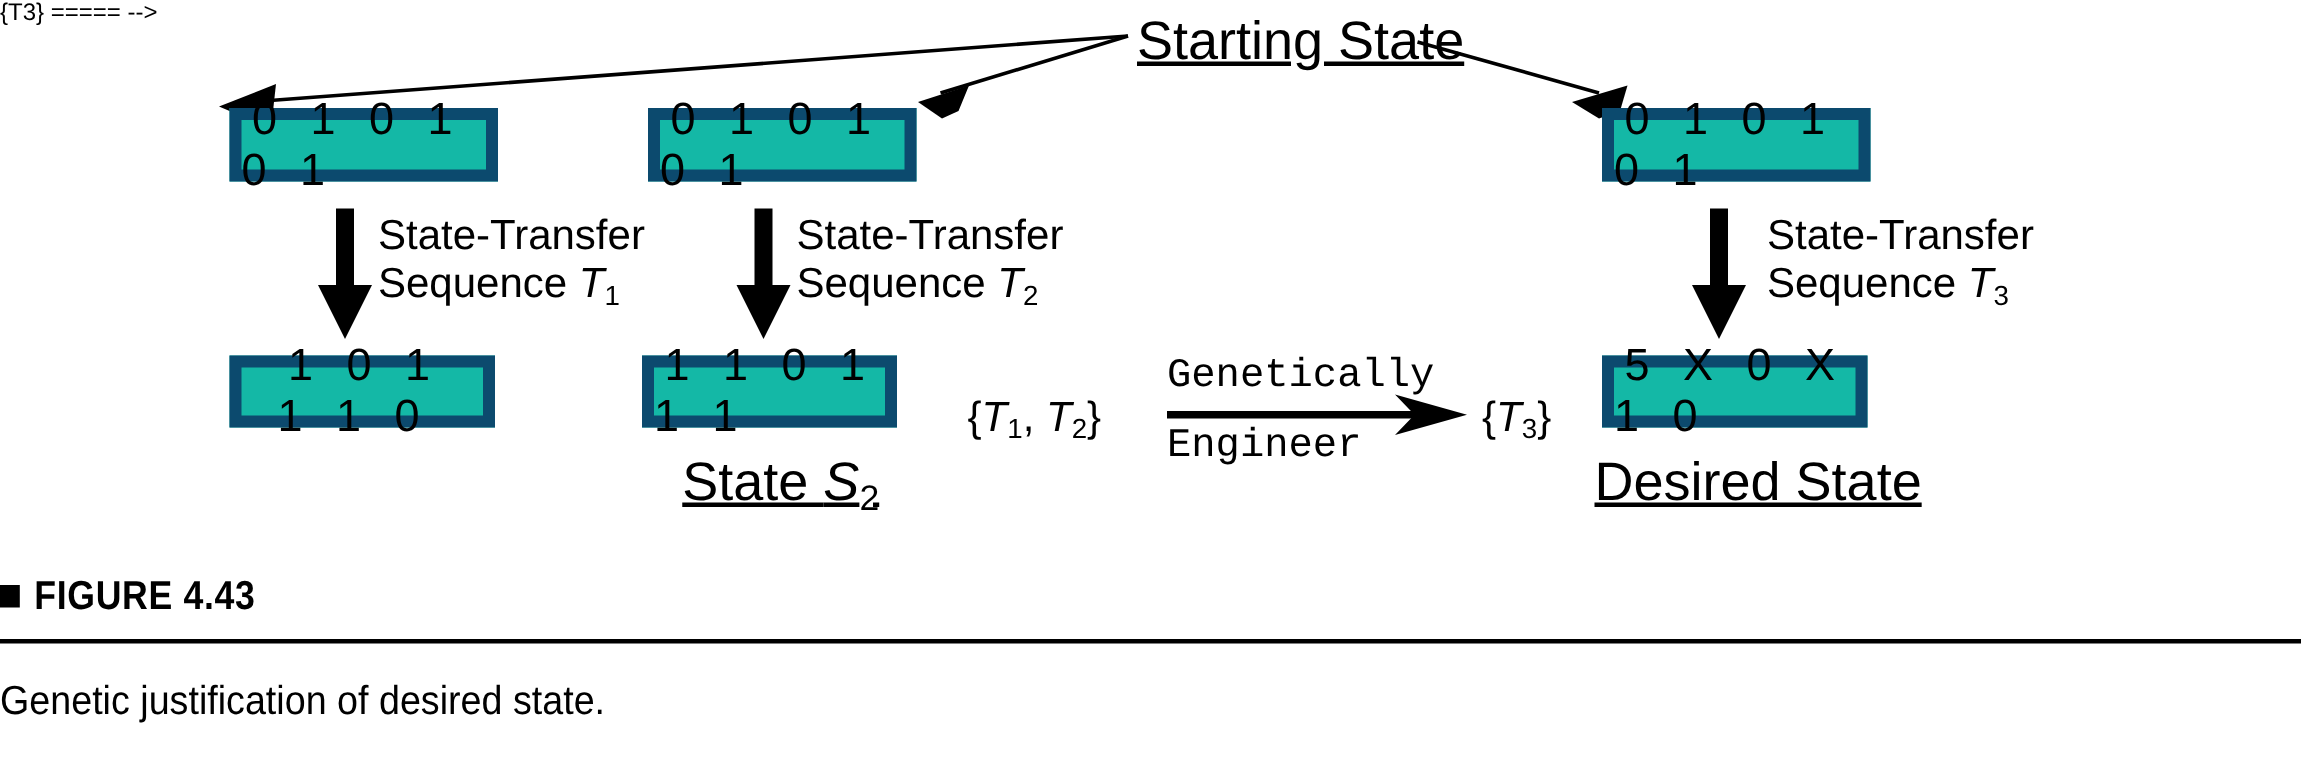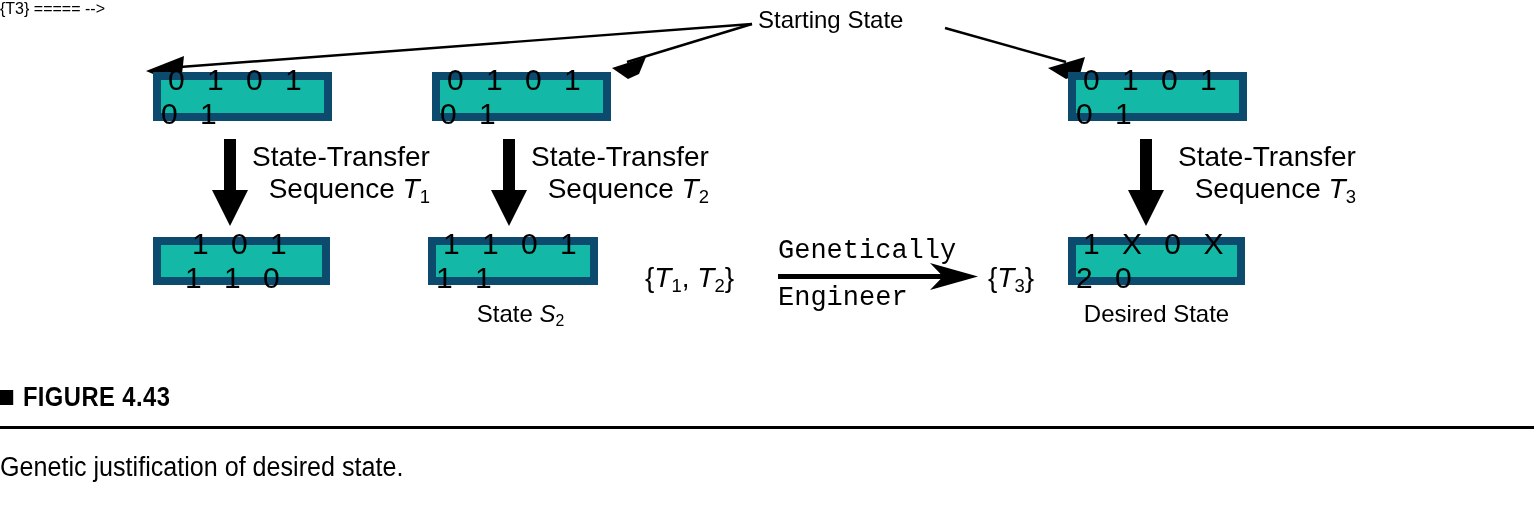--- a/index.html
+++ b/index.html
@@ -35,36 +35,37 @@
     display: flex;
     align-items: center;
     justify-content: center;
     font-size: 30px;
     letter-spacing: 7px;
     text-indent: 7px;
     font-family: "Liberation Sans", sans-serif;
   }
   .plain-label {
     position: absolute;
-    font-size: 24px;
+    font-size: 36px;
     font-family: "Liberation Sans", sans-serif;
     white-space: nowrap;
     line-height: 1.14;
+    text-decoration: underline;
   }
   .plain-label.center {
     text-align: center;
   }
   .two-line {
     position: absolute;
     font-size: 28px;
     line-height: 1.14;
     white-space: nowrap;
     font-family: "Liberation Sans", sans-serif;
   }
-  .two-line .ln { display: block; text-align: right; }
+  .two-line .ln { display: block; }
   .ital { font-style: italic; }
   sub {
     font-size: 0.66em;
     vertical-align: baseline;
     position: relative;
     top: 0.28em;
     font-style: normal;
   }
   .set-label {
     position: absolute;
@@ -180,21 +181,21 @@
   <div class="two-line" style="left:1178px; top:141px;">
     <span class="ln">State-Transfer</span>
     <span class="ln"><span>Sequence </span><span class="ital">T</span><sub>3</sub></span>
   </div>
 
   
   <div class="state-box" style="left:153px; top:237px; width:177px; height:48px;padding-left:24px;">1 0 1 1 1 0</div>
 
   <div class="state-box" style="left:428px; top:237px; width:170px; height:48px;">1 1 0 1 1 1</div>
 
-  <div class="state-box" style="left:1068px; top:237px; width:177px; height:48px;">1 X 0 X 2 0</div>
+  <div class="state-box" style="left:1068px; top:237px; width:177px; height:48px;">5 X 0 X 1 0</div>
 
   
 
   <div class="plain-label center" style="left:432px; top:300px; width:177px;"><span>State </span><span class="ital">S</span><sub>2</sub></div>
 
   <div class="plain-label center" style="left:1063px; top:300px; width:187px;"><span>Desired State</span><span class="ital"></span><sub></sub></div>
 
    {T3} ===== --&gt;
   <div class="set-label" style="left:645px; top:262px;"><span>{</span><span class="ital">T</span><sub>1</sub><span>, </span><span class="ital">T</span><sub>2</sub><span>}</span></div>
 

